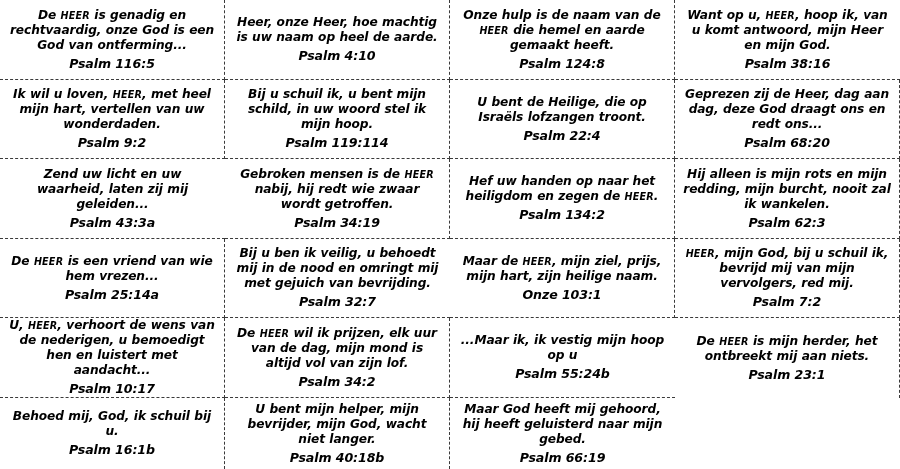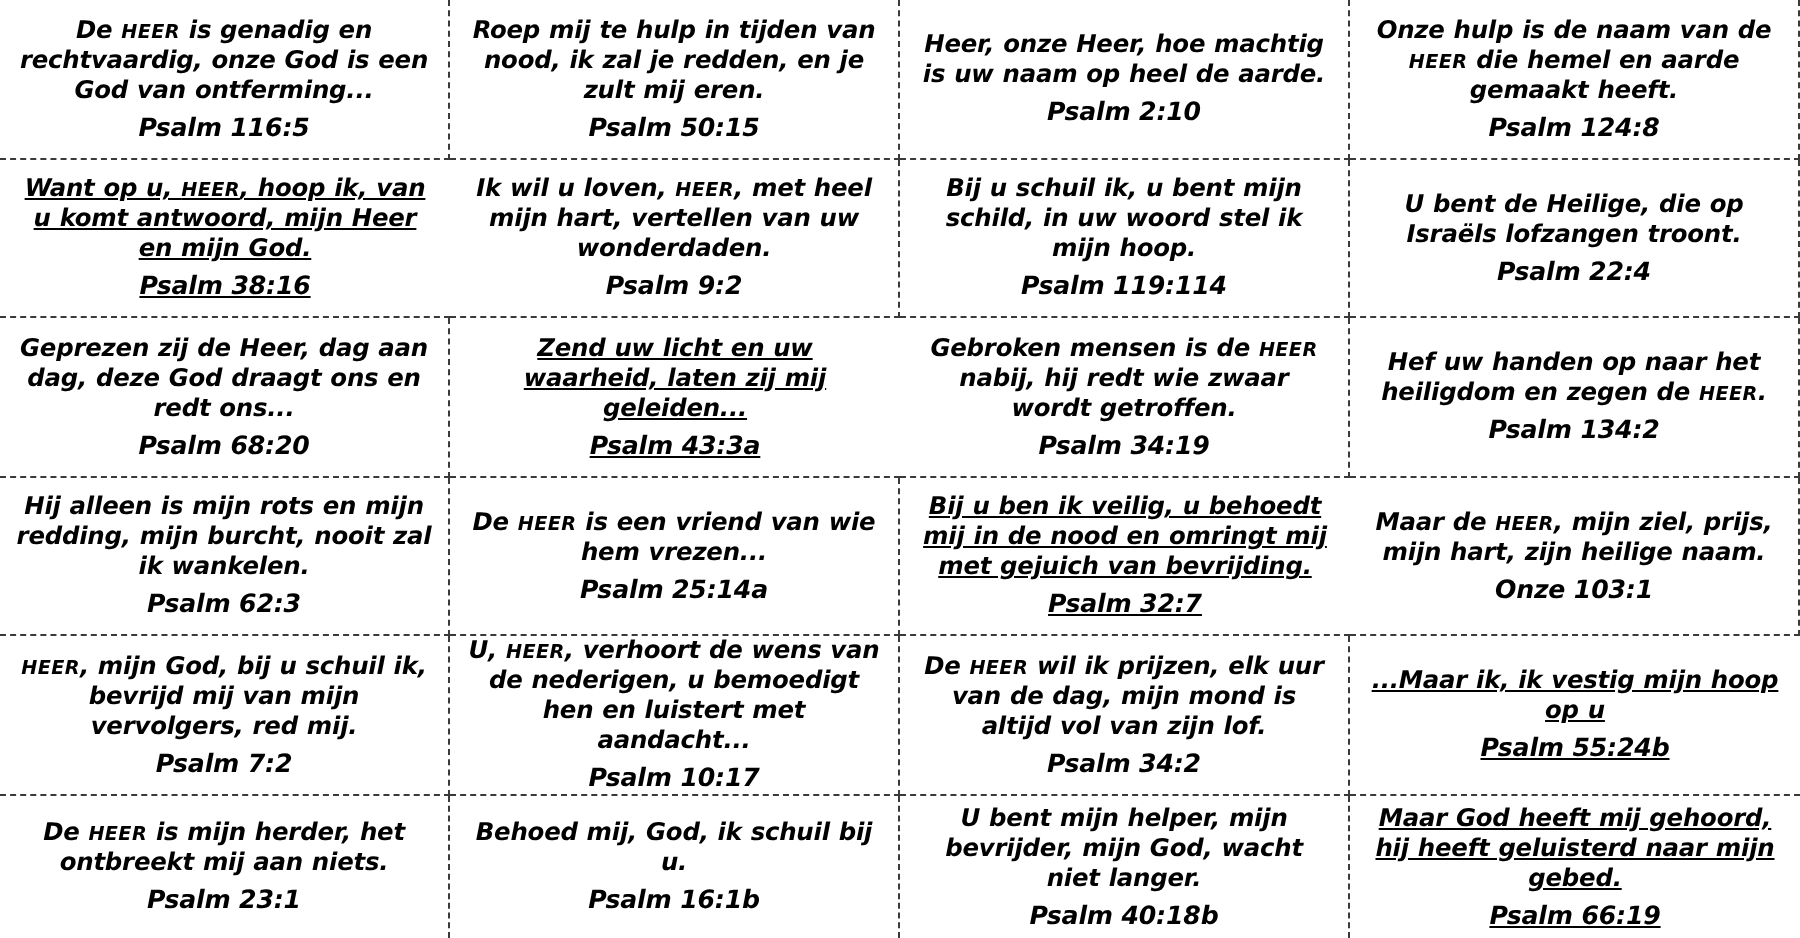--- a/index.html
+++ b/index.html
@@ -28,21 +28,21 @@
     padding: 4px 8px 4px 8px;
     display: flex;
     flex-direction: column;
     align-items: center;
     justify-content: center;
     text-align: center;
     border-right: 1px dashed #3a3a3a;
     border-bottom: 1px dashed #3a3a3a;
     overflow: hidden;
   }
-  .cell.col-last { border-right: none; text-decoration: underline; }
+  .cell.col-last { border-right: none; }
   .cell.row-last { border-bottom: none; }
 
   .verse {
     font-style: italic;
     font-weight: 600;
     font-size: 12.4px;
     line-height: 1.24;
     letter-spacing: -0.1px;
     margin: 0 0 2px 0;
     width: 100%;
@@ -71,27 +71,23 @@
   .c4 .verse { font-size: 12.2px; }
 </style>
 </head>
 <body>
 
 <div id="sheet">
     <div class="cell c0">
       <p class="verse"><span>De </span><span class="sc">HEER</span><span> is genadig en rechtvaardig, onze God is een God van ontferming...</span></p>
       <p class="ref">Psalm 116:5</p>
     </div>
-    <div class="cell c1">
-      <p class="verse"><span>Roep mij te hulp in tijden van nood, ik zal je redden, en je zult mij eren.</span></p>
-      <p class="ref">Psalm 50:15</p>
-    </div>
     <div class="cell c2">
       <p class="verse"><span>Heer, onze Heer, hoe machtig is uw naam op heel de aarde.</span></p>
-      <p class="ref">Psalm 2:10</p>
+      <p class="ref">Psalm 4:10</p>
     </div>
     <div class="cell c3">
       <p class="verse"><span>Onze hulp is de naam van de </span><span class="sc">HEER</span><span> die hemel en aarde gemaakt heeft.</span></p>
       <p class="ref">Psalm 124:8</p>
     </div>
     <div class="cell c4 col-last">
       <p class="verse"><span>Want op u, </span><span class="sc">HEER</span><span>, hoop ik, van u komt antwoord, mijn Heer en mijn God.</span></p>
       <p class="ref">Psalm 38:16</p>
     </div>
     <div class="cell c0">

